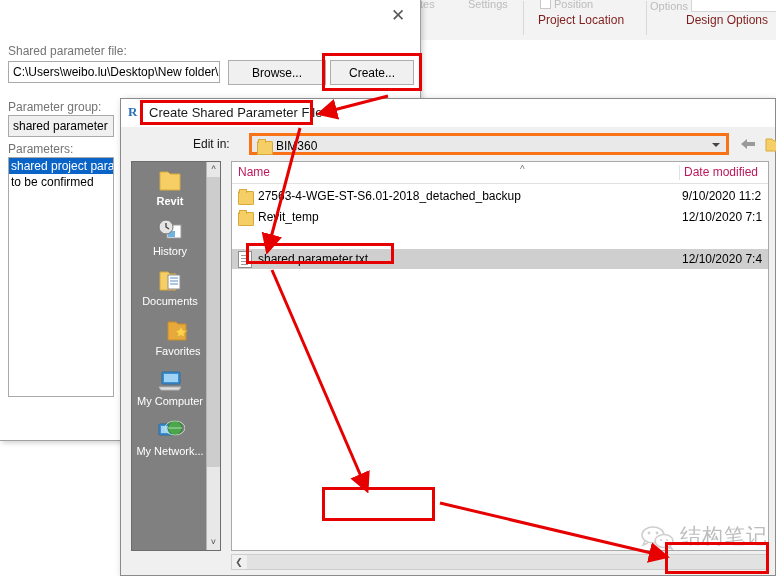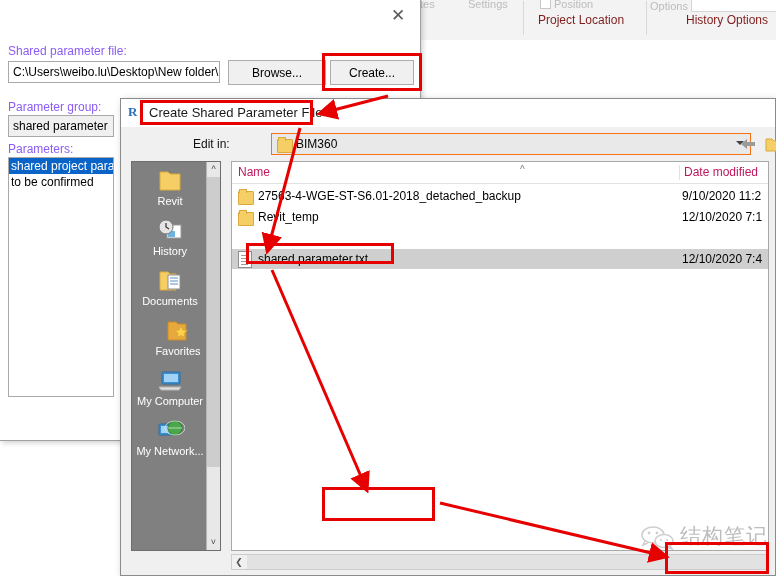--- a/index.html
+++ b/index.html
@@ -43,21 +43,21 @@
   #espTitleBar{
     position:absolute;left:0;top:0;width:420px;height:36px;background:#ffffff;
   }
   #espTitle{
     position:absolute;left:8px;top:8px;font-size:13px;color:#4a4a4a;
   }
   #espClose{
     position:absolute;right:8px;top:4px;width:28px;height:24px;
     color:#5b5b5b;font-size:17px;line-height:24px;text-align:center;cursor:pointer;
   }
-  .esp-label{position:absolute;font-size:12px;color:#8b5cf6;}
+  .esp-label{position:absolute;font-size:12px;color:#737373;}
   .esp-field{
     position:absolute;height:22px;line-height:21px;border:1px solid #a9a9a9;
     background:#fff;font-size:12px;padding:0 4px;overflow:hidden;white-space:nowrap;
     box-sizing:border-box;
   }
   .esp-field.gray{background:#f0f0f0;}
   .esp-btn{
     position:absolute;height:25px;line-height:24px;text-align:center;font-size:12px;
     background:#f0f0f0;border:1px solid #adadad;box-sizing:border-box;cursor:pointer;
   }
@@ -81,21 +81,21 @@
   #revitLogo{
     position:absolute;left:7px;top:5px;width:16px;height:16px;
     font-weight:bold;font-size:13px;color:#2a6fba;line-height:16px;
     font-family:"Liberation Serif",serif;
   }
   #saveTitle{position:absolute;left:28px;top:6px;font-size:13px;color:#1a1a1a;}
 
   .sv-label{position:absolute;font-size:12px;color:#111;}
   #saveInBox{
     position:absolute;left:128px;top:34px;width:480px;height:22px;
-    background:#e9e9e9;border:1px solid #f97316;box-sizing:border-box;margin-left:22px;
+    background:#e9e9e9;border:3px solid #f97316;box-sizing:border-box;
   }
   #saveInText{position:absolute;left:24px;top:3px;font-size:12px;}
   #saveInCaret{
     position:absolute;right:6px;top:7px;width:0;height:0;
     border-left:4px solid transparent;border-right:4px solid transparent;
     border-top:4px solid #444;
   }
   .folderIcon{
     position:absolute;width:14px;height:12px;background:#f5cf65;
     border:1px solid #d9a93c;border-radius:1px;
@@ -201,21 +201,21 @@
 <div id="ribbon">
   <div class="rib-sep" style="left:523px;"></div>
   <div class="rib-sep" style="left:646px;"></div>
 
   <div class="rib-top" style="left:420px;">tes</div>
   <div class="rib-top" style="left:468px;">Settings</div>
   <div class="rib-top" style="left:540px;"><span class="rib-chk"></span><span>Position</span></div>
   <div class="rib-top" style="left:650px;"><span>Options</span> <span class="rib-combo"></span></div>
 
   <div class="rib-panel" style="left:538px;">Project Location</div>
-  <div class="rib-panel" style="left:686px;">History Options</div>
+  <div class="rib-panel" style="left:686px;">Design Options</div>
 </div>
 <div id="ribbon-under"></div>
 
 <div id="espDlg">
   <div id="espTitleBar">
     <div id="espClose">✕</div>
   </div>
 
   <div class="esp-label" style="left:8px;top:44px;">Shared parameter file:</div>
   <div class="esp-field" style="left:8px;top:61px;width:212px;">C:\Users\weibo.lu\Desktop\New folder\BI</div>
@@ -250,21 +250,21 @@
       </svg>
   </div>
   <div id="navUp">
     <svg width="22" height="22" viewBox="0 0 22 22">
       <path d="M3 6 h6 l2 2 h8 v10 h-16 z" fill="#f5cf65" stroke="#d9a93c"></path>
       <path d="M14 12 l3 -3 l3 3 h-2 v4 h-2 v-4 z" fill="#2d7fd0"></path>
     </svg>
   </div>
 
   <div id="placesBar">
-    <div class="place" style="left:0;top:6px;">
+    <div class="place" style="left:0;top:6px;font-weight:bold;">
       <span class="pico">
         <svg width="30" height="26" viewBox="0 0 30 26">
             <path d="M5 4 h8 l2 2 h10 v16 h-20 z" fill="#f5cf65" stroke="#d9a93c"></path>
           </svg>
       </span>
       <span class="lbl">Revit</span>
     </div>
     <div class="place" style="left:0;top:56px;">
       <span class="pico">
         <svg width="30" height="26" viewBox="0 0 30 26">

